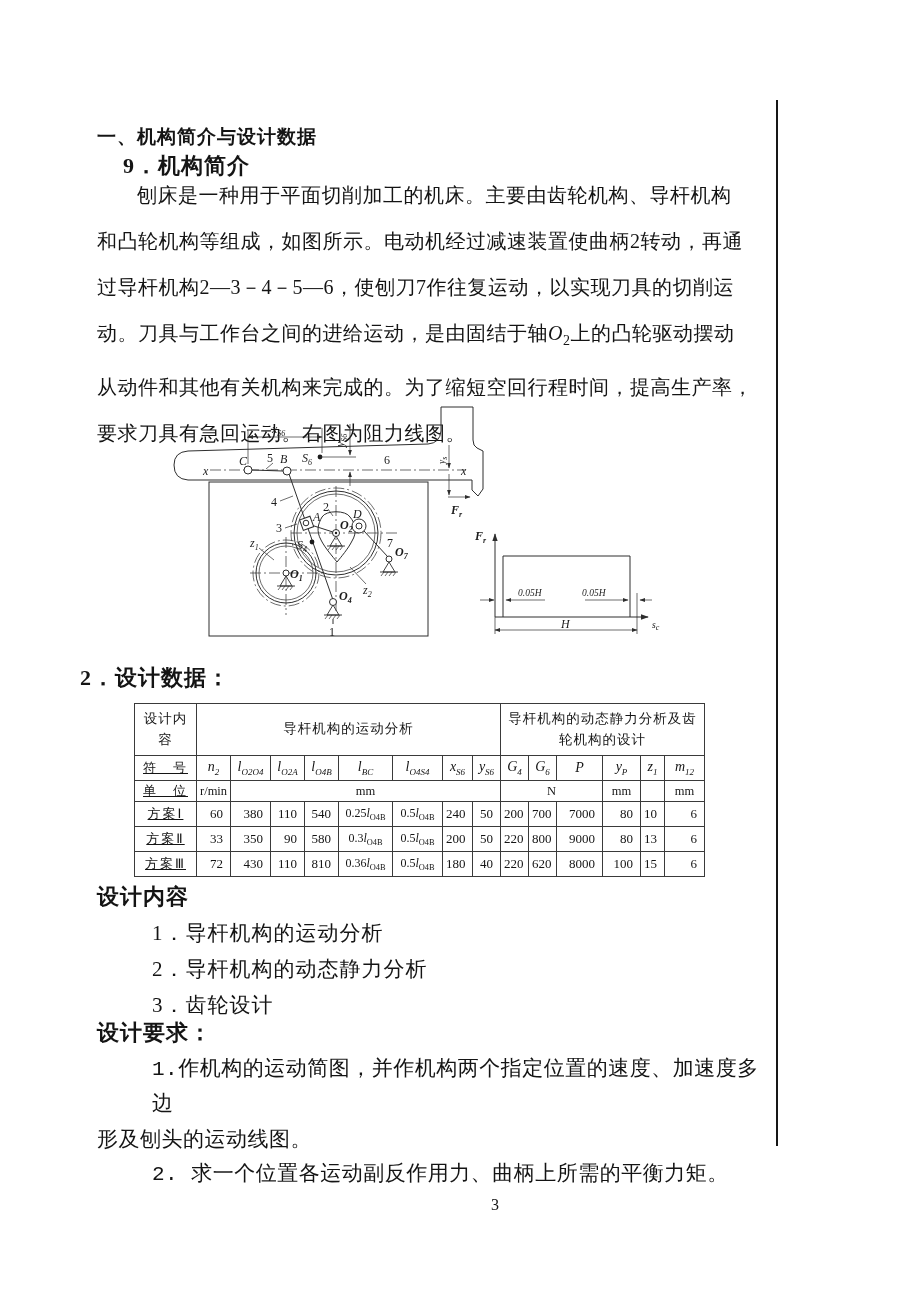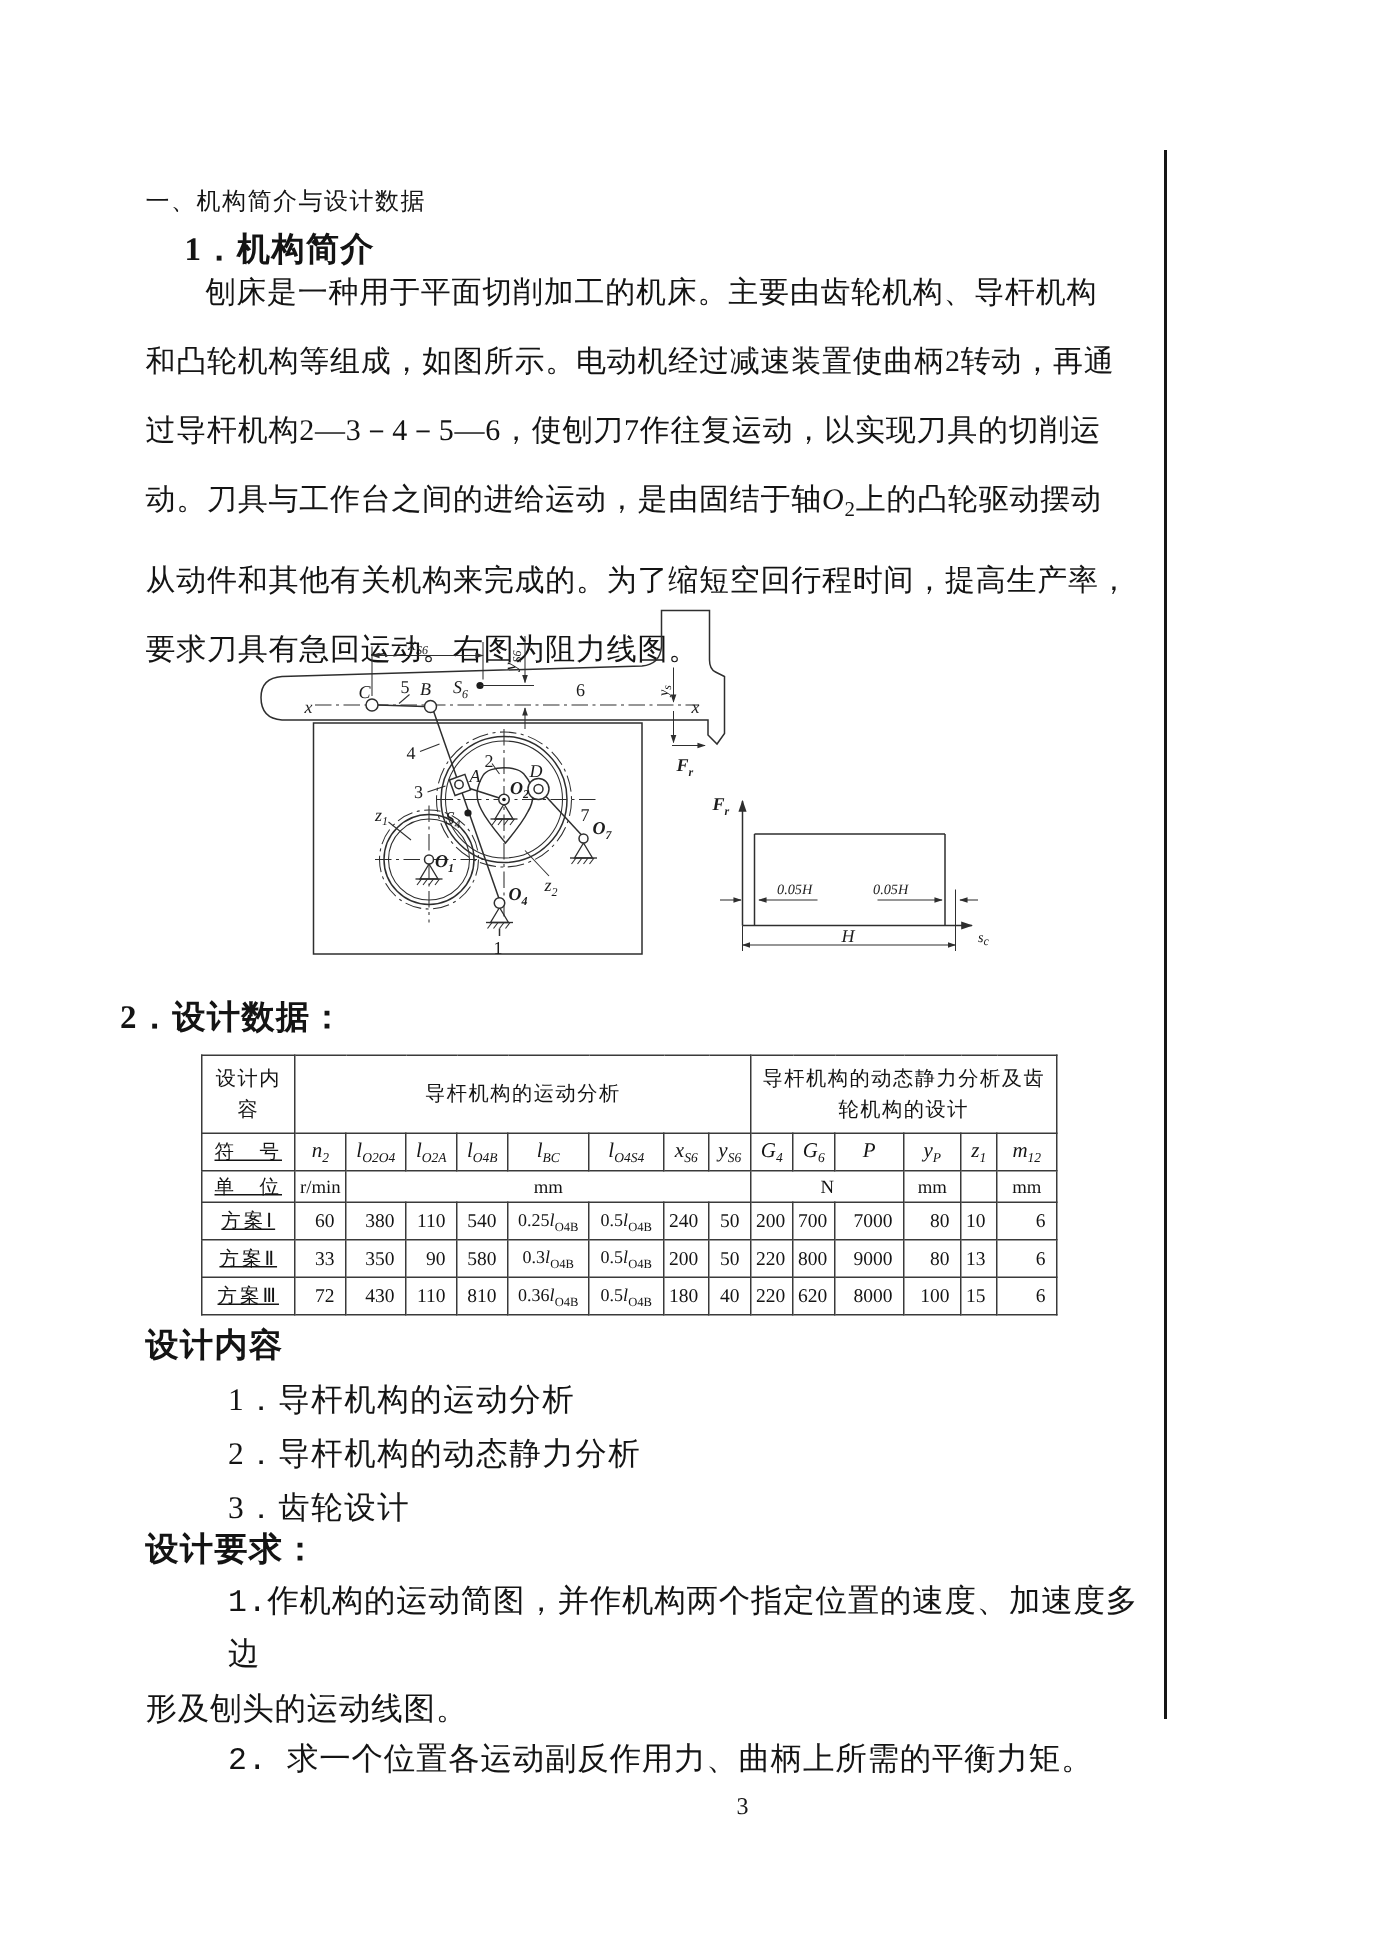--- a/index.html
+++ b/index.html
@@ -1,19 +1,19 @@
 <!DOCTYPE html>
 <html><head>
 <meta charset="utf-8">
 <style>
   html,body{margin:0;padding:0;background:#e8e8e8;}
   .page{position:relative;width:920px;height:1300px;margin:0 auto;background:#ffffff;
         font-family:"Liberation Serif",serif;color:#141414;overflow:hidden;}
   .abs{position:absolute;}
-  .h1{font-size:16px;font-weight:normal;letter-spacing:1px;}
+  .h1{font-size:19px;font-weight:bold;letter-spacing:1px;}
   .h2{font-size:22px;font-weight:bold;letter-spacing:1px;}
   .body-text{font-size:20px;line-height:46px;width:678px;letter-spacing:0.5px;}
   .body-text .line{white-space:nowrap;}
   .body-text .indent{text-indent:2em;}
   .list-item{font-size:21px;line-height:36px;letter-spacing:1px;}
   .req-text{font-size:21px;line-height:35px;letter-spacing:0.5px;}
   .req-text .indent{padding-left:55px;font-family:Liberation Mono, monospace;}
   sub{font-size:70%;}
   .vrule{width:2px;background:#161616;}
   .pagenum{font-size:16px;}
@@ -44,21 +44,21 @@
   svg .wfill{fill:#ffffff;}
 </style>
 </head>
 <body>
 
 <div class="page">
 
   <div class="abs vrule" style="left:776px;top:100px;height:1046px;"></div>
 
   <div class="abs h1" style="left:97px;top:124px;">一、机构简介与设计数据</div>
-  <div class="abs h2" style="left:123px;top:151px;">1．机构简介</div>
+  <div class="abs h2" style="left:123px;top:151px;">9．机构简介</div>
 
   <div class="abs body-text" style="left:97px;top:172px;">
     <div class="line indent">刨床是一种用于平面切削加工的机床。主要由齿轮机构、导杆机构</div>
     <div class="line">和凸轮机构等组成，如图所示。电动机经过减速装置使曲柄2转动，再通</div>
     <div class="line">过导杆机构2—3－4－5—6，使刨刀7作往复运动，以实现刀具的切削运</div>
     <div class="line">动。刀具与工作台之间的进给运动，是由固结于轴<i>O</i><sub>2</sub>上的凸轮驱动摆动</div>
     <div class="line">从动件和其他有关机构来完成的。为了缩短空回行程时间，提高生产率，</div>
     <div class="line">要求刀具有急回运动。右图为阻力线图。</div>
   </div>
 

